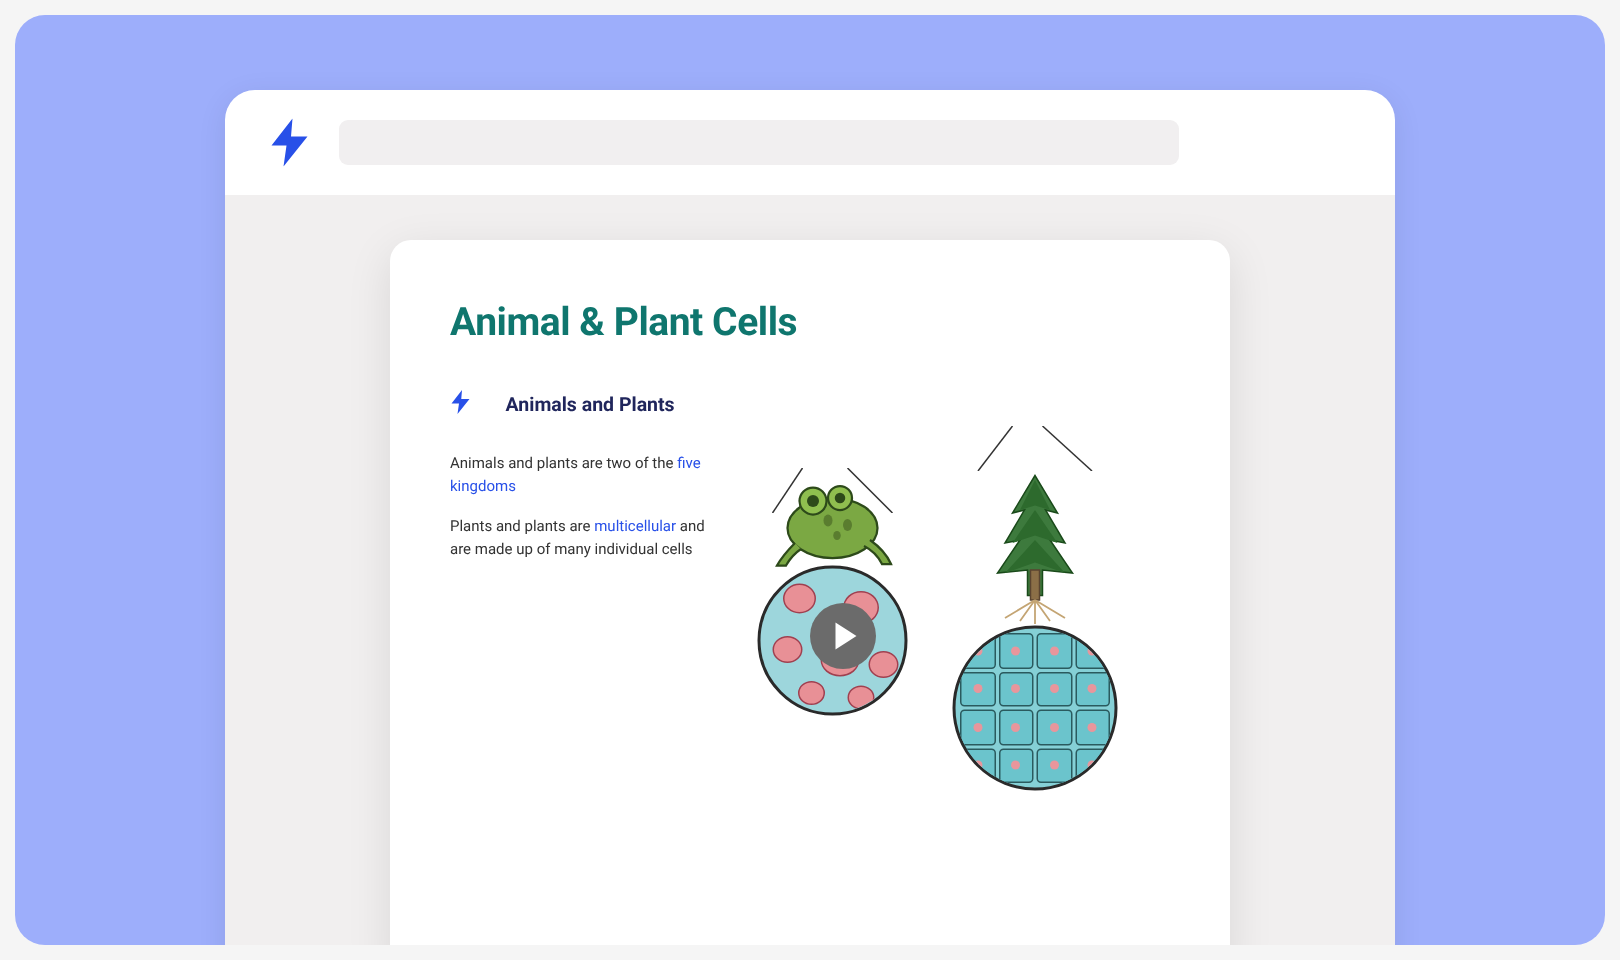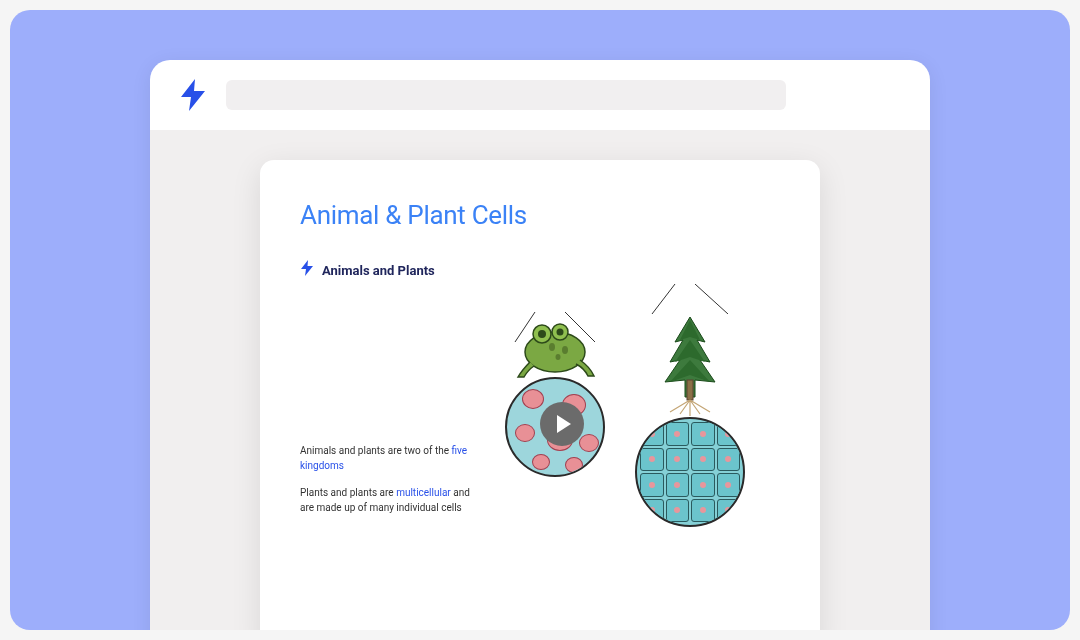--- a/index.html
+++ b/index.html
@@ -55,41 +55,40 @@
   }
   .card {
     width: 560px;
     background: #fff;
     border-radius: 14px;
     box-shadow: 0 8px 30px rgba(0,0,0,0.1);
     padding: 40px 40px 20px 40px;
   }
   .card-title {
     font-size: 26px;
-    font-weight: 400;
-    color: #3b82f6;
+    font-weight: 700;
+    color: #0f766e;
     margin-bottom: 30px;
     letter-spacing: -0.3px;
   }
   .subsection {
     display: flex;
     align-items: center;
-    gap: 8px;
+    gap: 23px;
     margin-bottom: 22px;
   }
   .subsection svg { width: 14px; height: 16px; }
   .subsection-title {
     font-size: 13px;
     font-weight: 700;
     color: #20265C;
   }
   .content-row {
     display: flex;
     position: relative;
-    align-items: flex-end;
   }
   .text-col {
     width: 170px;
     font-size: 10px;
     line-height: 1.5;
     color: #333;
   }
   .text-col p { margin-bottom: 12px; }
   .link { color: #2850E8; }
   .illus-col {

